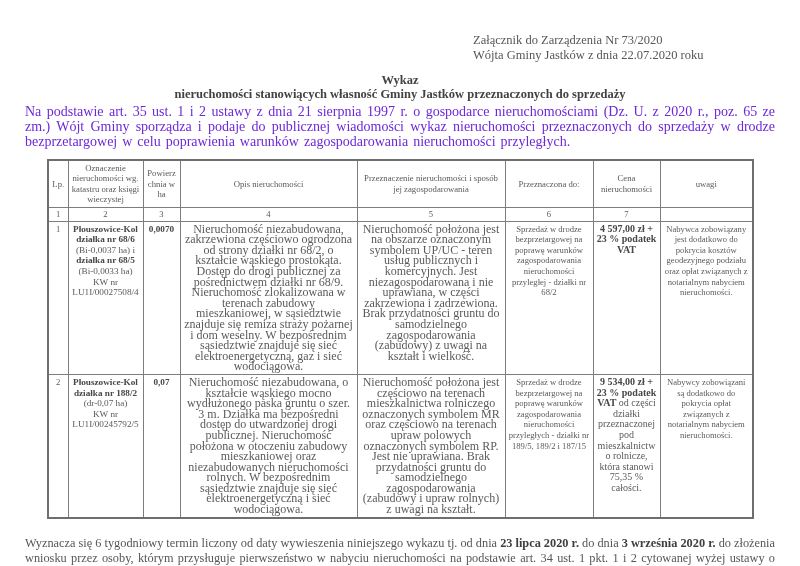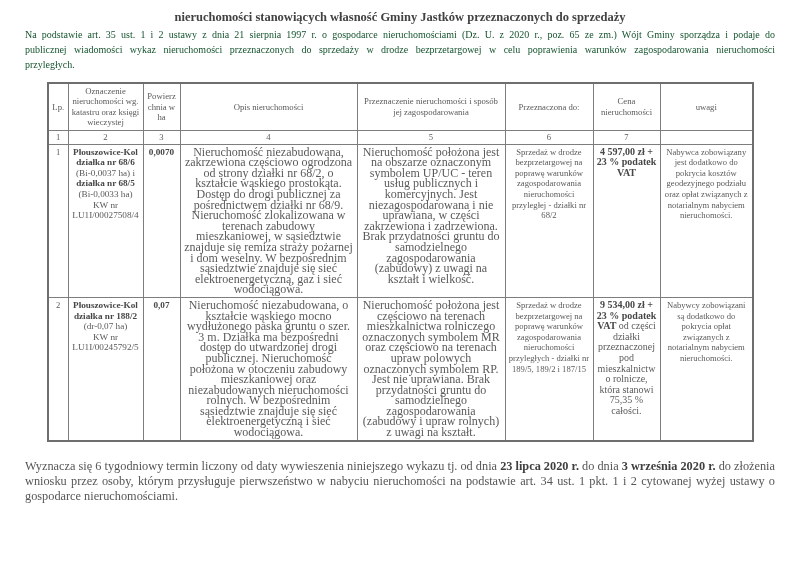--- a/index.html
+++ b/index.html
@@ -2,21 +2,21 @@
 <html><head>
 <meta charset="utf-8">
 <style>
   html,body{margin:0;padding:0;background:#ffffff;}
   .page{
     position:relative;width:800px;height:566px;background:#fff;overflow:hidden;
     font-family:"Liberation Serif","DejaVu Serif",serif;color:#4f4f4f;
   }
   .attachment{margin:33px 0 0 473px;font-size:12.5px;line-height:15px;color:#565656;}
   .titles{margin-top:10px;text-align:center;font-weight:bold;color:#424242;font-size:12.5px;line-height:14px;}
-  .intro{margin:3px 25px 0 25px;font-size:10px;line-height:15px;text-align:justify;word-spacing:1.5px;color:#14532d;}
+  .intro{margin:3px 25px 0 25px;font-size:14px;line-height:15px;text-align:justify;word-spacing:1.5px;color:#6d28d9;}
 
   .tbl{
     margin:10px 0 0 47px;border-collapse:collapse;table-layout:fixed;width:706px;
     font-size:8.6px;color:#5a5a5a;border:2px solid #6e6e6e;
   }
   .tbl td{border:1px solid #7d7d7d;padding:2px 3px;text-align:center;vertical-align:top;line-height:10.6px;overflow:hidden;overflow-wrap:break-word;}
   .tbl tr.hdr td{vertical-align:middle;height:40px;font-size:8.7px;line-height:10.4px;}
   .tbl tr.nums td{height:13px;vertical-align:middle;padding:0 2px;line-height:11px;}
   tr.datarow1 td{height:110px;}
   tr.datarow2 td{height:112px;}
@@ -33,22 +33,27 @@
 
   .footer{margin:17px 25px 0 25px;font-size:12.3px;line-height:15px;text-align:justify;color:#565656;}
   .footer p{margin:0;}
   .footer .b{color:#3f3f3f;}
 </style>
 </head>
 <body>
 
 <div class="page">
 
+  <div class="attachment">
+    <div>Załącznik do Zarządzenia Nr 73/2020</div>
+    <div>Wójta Gminy Jastków z dnia 22.07.2020 roku</div>
+  </div>
 
   <div class="titles">
+    <div>Wykaz</div>
     <div>nieruchomości stanowiących własność Gminy Jastków przeznaczonych do sprzedaży</div>
   </div>
 
   <div class="intro">Na podstawie art. 35 ust. 1 i 2 ustawy z dnia 21 sierpnia 1997 r. o gospodarce nieruchomościami (Dz. U. z 2020 r., poz. 65 ze zm.) Wójt Gminy sporządza i podaje do publicznej wiadomości wykaz nieruchomości przeznaczonych do sprzedaży w drodze bezprzetargowej w celu poprawienia warunków zagospodarowania nieruchomości przyległych.</div>
 
   <table class="tbl">
     <colgroup>
       <col style="width:20px">
         <col style="width:75px">
         <col style="width:37px">

